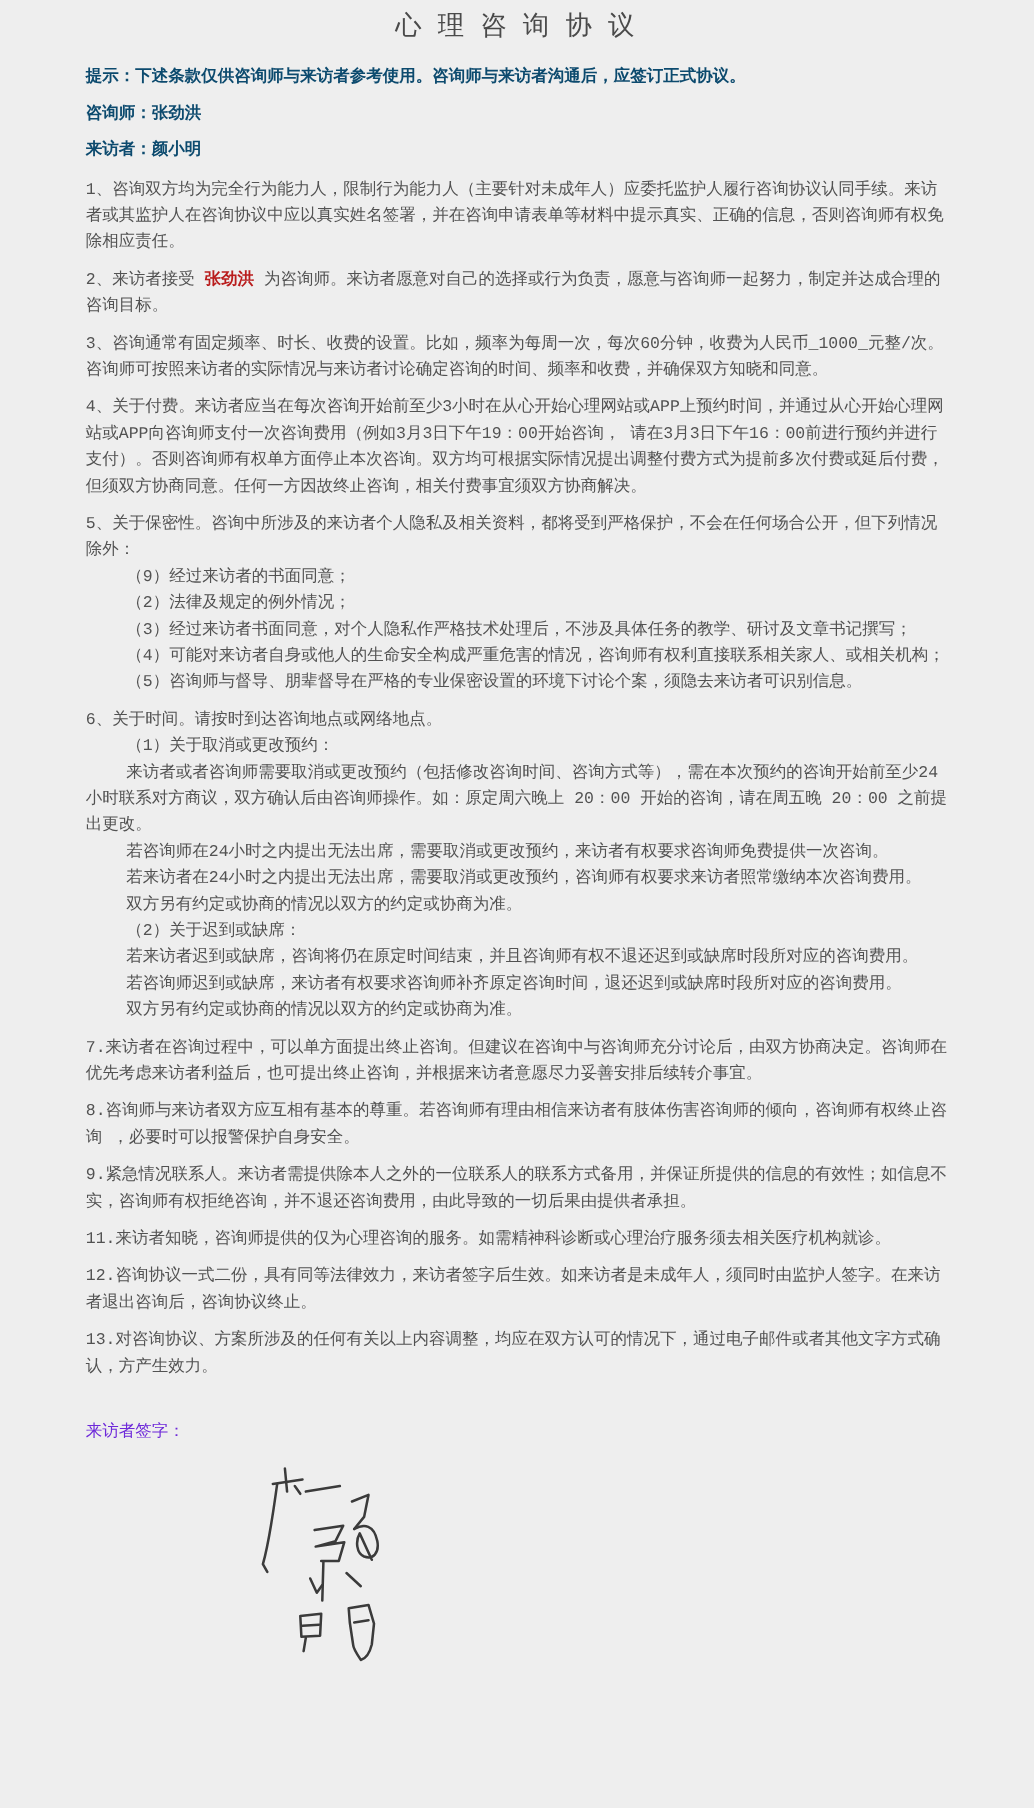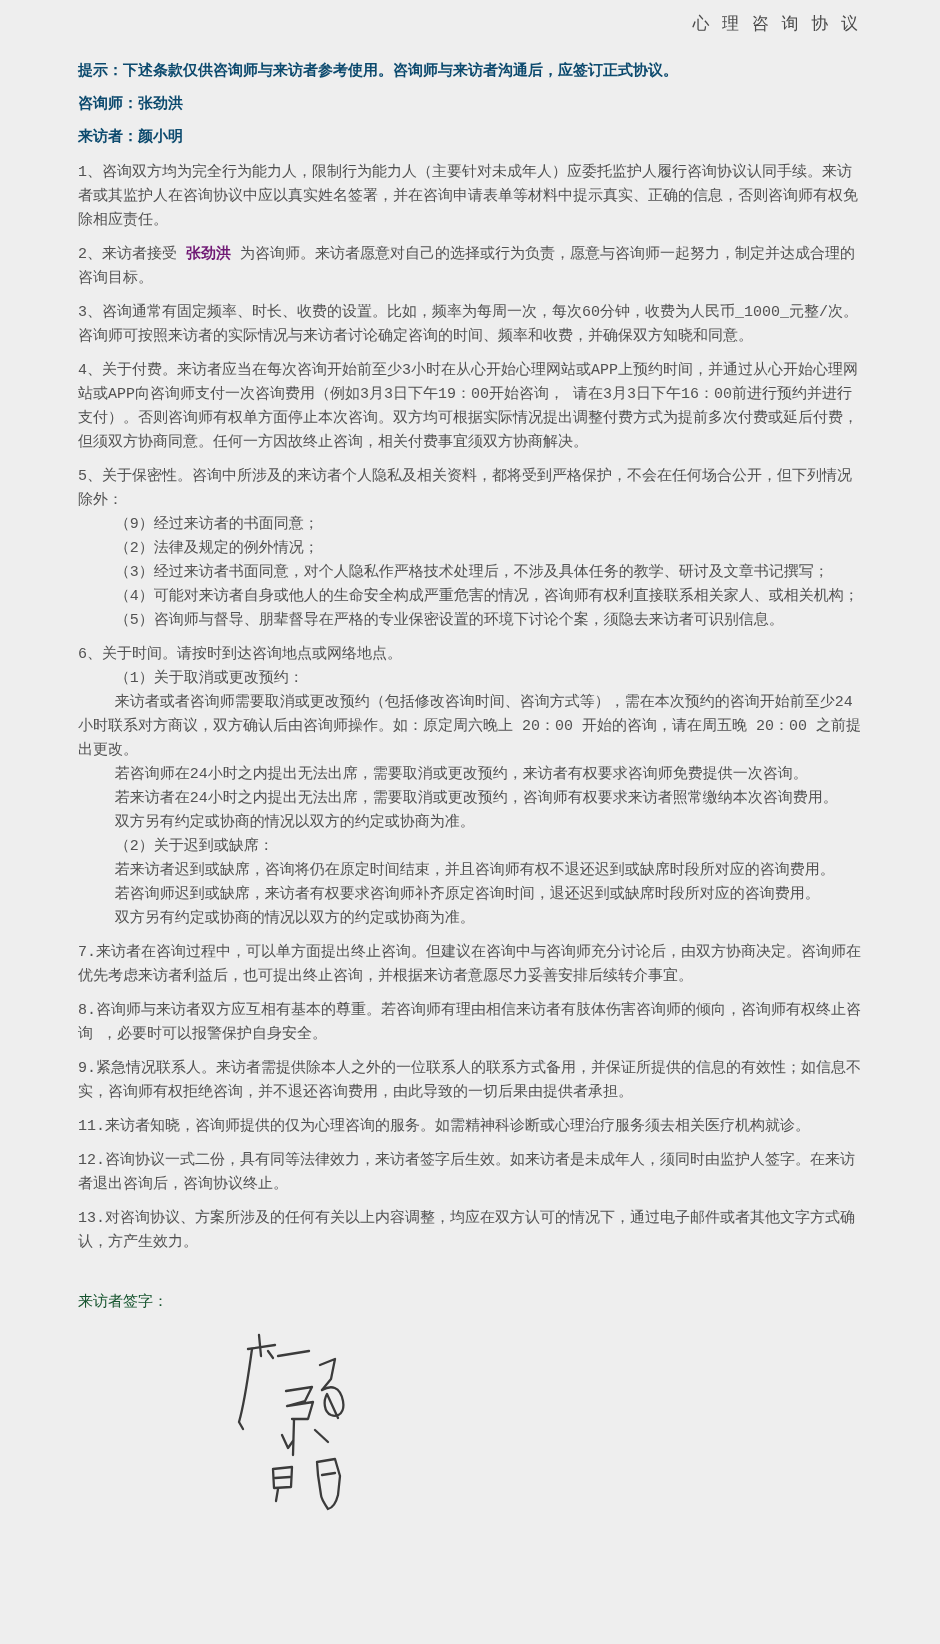--- a/index.html
+++ b/index.html
@@ -10,50 +10,50 @@
     overflow: hidden;
     font-family: "Liberation Sans", "DejaVu Sans", sans-serif;
     color: #525252;
   }
   .page {
     box-sizing: border-box;
     width: 940px;
     padding: 6px 78px 0 78px;
   }
   .title {
-    font-size: 17px;
+    font-size: 24px;
     font-weight: 400;
     color: #4a4a4a;
-    text-align: right;
+    text-align: center;
     letter-spacing: 4px;
     line-height: 32px;
     margin: 2px 0 18px 0;
   }
   .hline {
     font-size: 15px;
     font-weight: bold;
     color: #0c4a6e;
     line-height: 23px;
     margin: 0 0 10px 0;
   }
   #clauses { margin-top: 14px; font-family: Liberation Mono, monospace; }
   .clause { margin: 0 0 10px 0; }
   .line {
     font-size: 15px;
     line-height: 24px;
     margin: 0;
     color: #525252;
   }
   .line.ind { text-indent: 2.45em; }
-  .b { font-weight: bold; color: #701a75; }
+  .b { font-weight: bold; color: #b91c1c; }
   .sig-label {
     font-size: 15px;
     line-height: 24px;
     margin: 34px 0 0 0;
-    color: #14532d;
+    color: #6d28d9;
   }
   .sig-wrap {
     margin: 14px 0 0 148px;
     width: 130px;
     height: 192px;
   }
   .sig-wrap svg { display: block; }
 </style>
 </head>
 <body>

